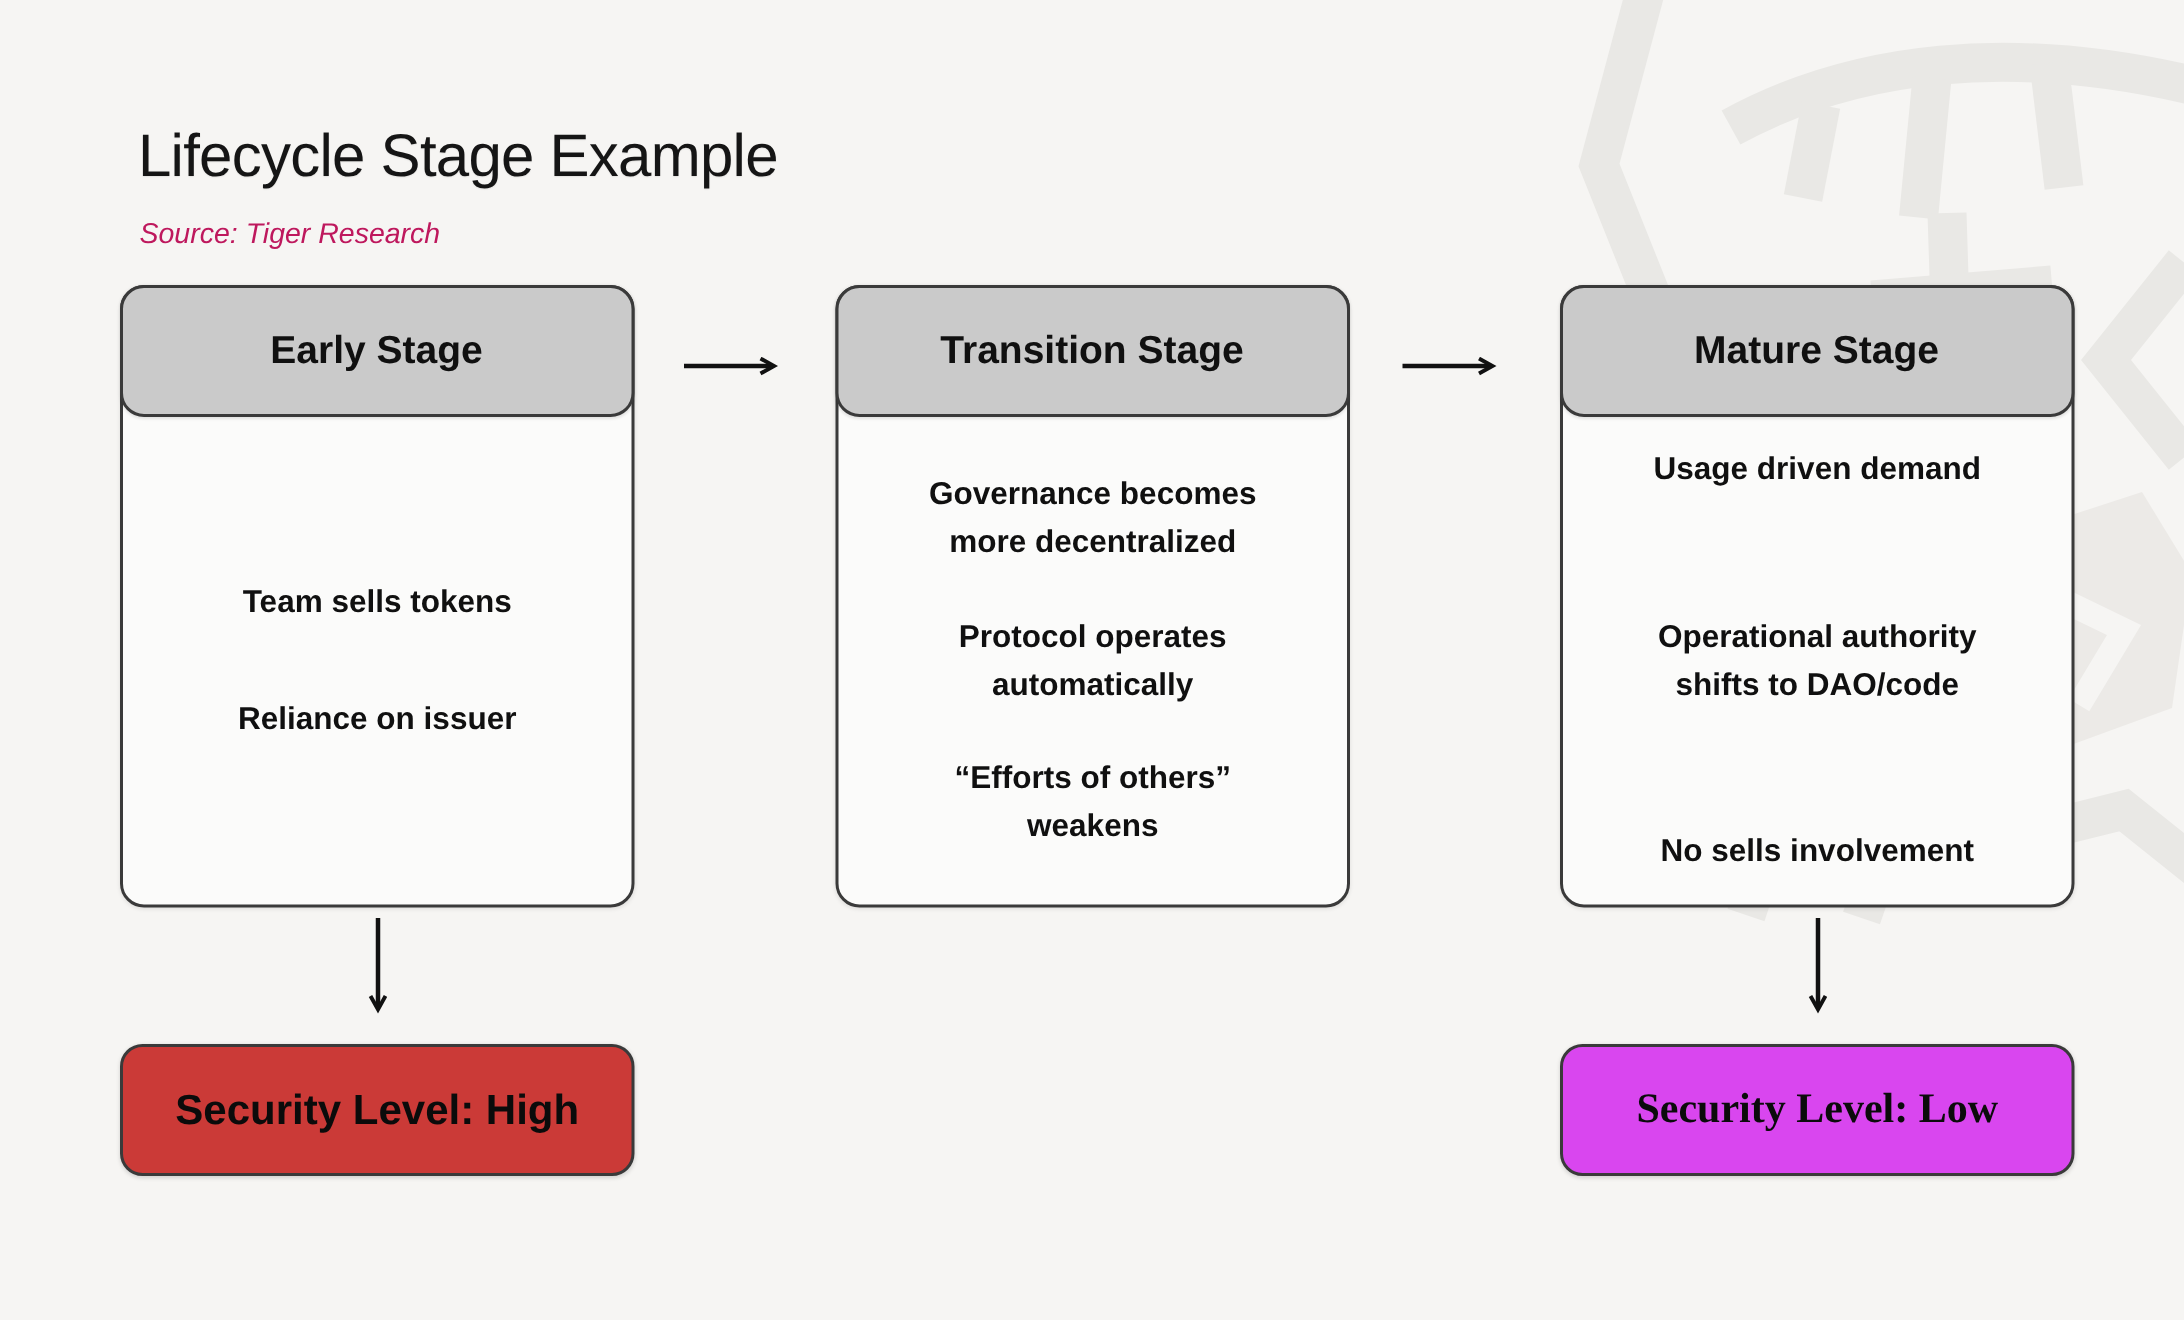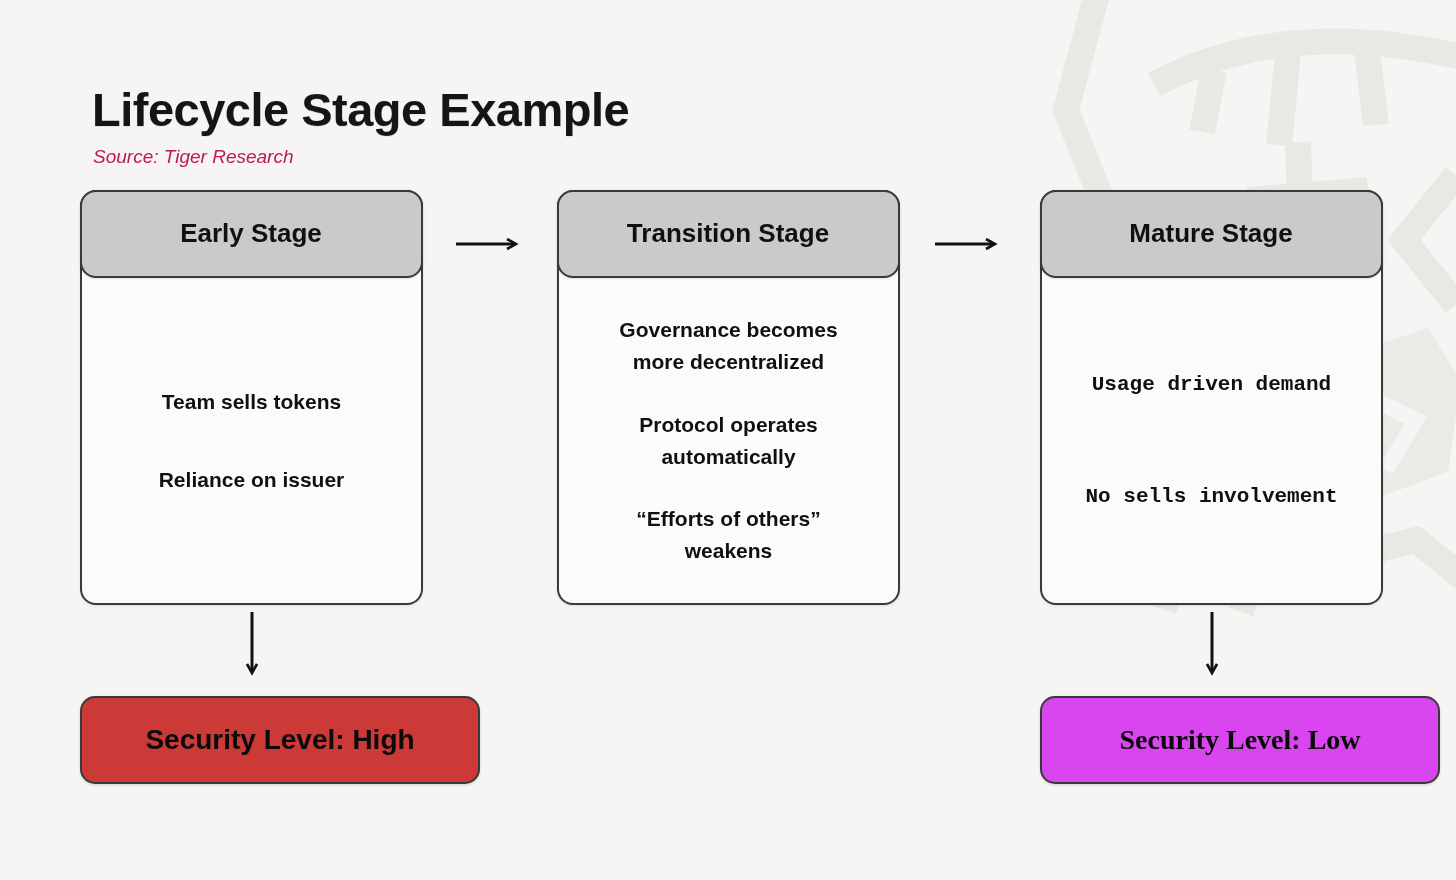--- a/index.html
+++ b/index.html
@@ -6,21 +6,21 @@
   html,body { background:#e8e8e8; }
   .canvas {
     position:relative; width:1456px; height:880px;
     background:#f6f5f3; overflow:hidden;
     font-family:"Liberation Sans","DejaVu Sans",sans-serif;
     color:#131313;
   }
   .watermark { position:absolute; top:0; right:0; z-index:0; }
   .page-title {
     position:absolute; left:92px; top:82px; z-index:2;
-    font-size:47px; font-weight:bold; letter-spacing:-0.5px; color:#151515;
+    font-size:40px; font-weight:normal; letter-spacing:-0.5px; color:#151515;
     text-shadow:0 1px 1px rgba(0,0,0,0.08);
   }
   .source-caption {
     position:absolute; left:93px; top:146px; z-index:2;
     font-size:19px; font-style:italic; color:#be185d;
   }
   .card {
     position:absolute; top:190px; width:343px; height:415px; z-index:1;
     background:#fbfbfa; border:2.5px solid #3a3a3a; border-radius:16px;
     box-shadow:0 1px 3px rgba(0,0,0,0.10);
@@ -31,27 +31,27 @@
     display:flex; align-items:center; justify-content:center;
     box-shadow:0 1px 2px rgba(0,0,0,0.10);
   }
   .card-header .hdr-label { font-size:26px; font-weight:bold; color:#101010; }
   .card-body {
     position:absolute; top:86px; left:0; right:0; bottom:0;
     display:flex; flex-direction:column; align-items:center; justify-content:center;
   }
   .gap-lg { gap:46px; }
   .gap-sm { gap:31px; }
-  .gap-md { gap:80px;font-family:Liberation Mono, monospace; }
+  .gap-md { gap:80px; }
   .card-item {
     font-size:21px; font-weight:bold; color:#101010;
     text-align:center; white-space:pre-line; line-height:1.52;
   }
   .security-box {
-    position:absolute; top:696px; width:400px; height:88px; z-index:1;
+    position:absolute; top:696px; width:343px; height:88px; z-index:1;
     border:2.5px solid #3a3a3a; border-radius:15px;
     display:flex; align-items:center; justify-content:center;
     font-size:28px; font-weight:bold; color:#0b0b0b;
     box-shadow:0 1px 3px rgba(0,0,0,0.15);
   }
   .arrow { position:absolute; z-index:1; }
 </style>
 </head>
 <body>
 
@@ -106,20 +106,22 @@
 weakens</div>
     </div>
   </div>
 
   <div class="card" style="left:1040px">
     <div class="card-header">
       <span class="hdr-label">Mature Stage</span>
     </div>
     <div class="card-body gap-md">
       <div class="card-item">Usage driven demand</div>
+      <div class="card-item">Operational authority
+shifts to DAO/code</div>
       <div class="card-item">No sells involvement</div>
     </div>
   </div>
 
   <svg class="arrow" style="left:453px;top:229px" width="80" height="30">
     <defs>
       <marker id="ah1" markerWidth="14" markerHeight="14" refX="9" refY="6" orient="auto" markerUnits="userSpaceOnUse">
         <path d="M1,1 L10,6 L1,11" fill="none" stroke="#111" stroke-width="2.6"></path>
       </marker>
     </defs>

